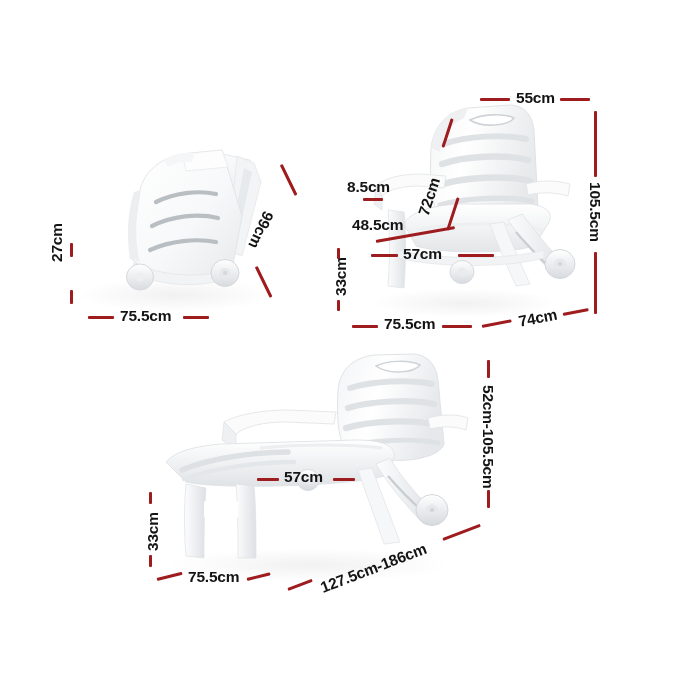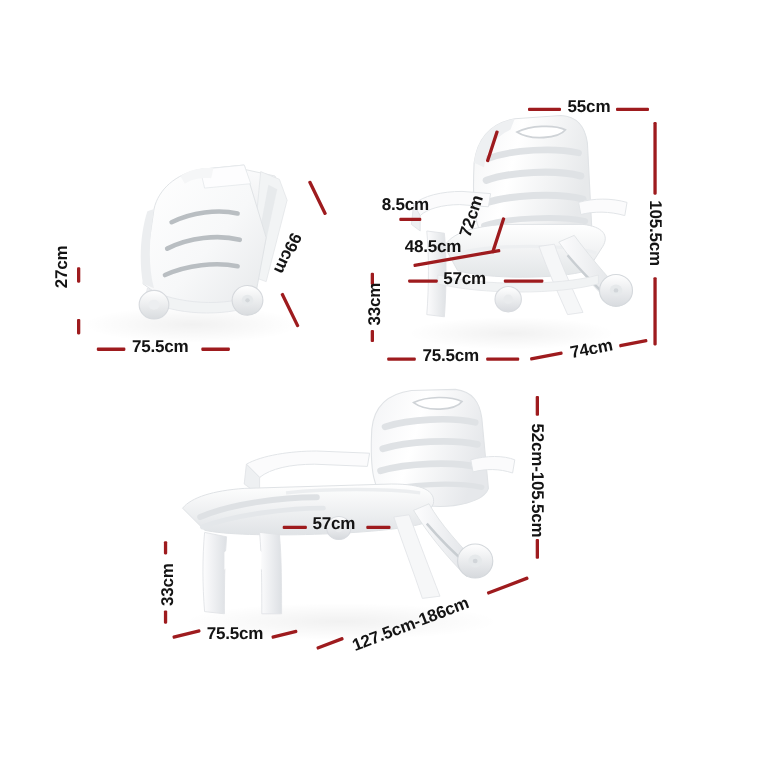--- a/index.html
+++ b/index.html
@@ -165,21 +165,21 @@
   <div class="dim-label" style="left: 516px; top: 89px; color: rgb(20, 20, 20);">55cm</div>
   <div class="tick h" style="left: 560px; top: 98px; width: 30px; background: rgb(158, 27, 30);"></div>
 
   <div class="tick h" style="left: 452px; top: 117px; width: 30px; transform: rotate(108deg); transform-origin: left center; background: rgb(158, 27, 30);"></div>
   <div class="dim-label" style="left: 432px; top: 200px; transform: rotate(-72deg); transform-origin: left bottom; color: rgb(20, 20, 20);">72cm</div>
   <div class="tick h" style="left: 458px; top: 196px; width: 34px; transform: rotate(108deg); transform-origin: left center; background: rgb(158, 27, 30);"></div>
 
   <div class="dim-label" style="left: 347px; top: 178px; color: rgb(20, 20, 20);">8.5cm</div>
   <div class="tick h" style="left: 363px; top: 198px; width: 20px; background: rgb(158, 27, 30);"></div>
 
-  <div class="dim-label" style="left: 368px; top: 216px; color: rgb(20, 20, 20);">48.5cm</div>
+  <div class="dim-label" style="left: 352px; top: 216px; color: rgb(20, 20, 20);">48.5cm</div>
   <div class="tick h" style="left: 376px; top: 240px; width: 80px; transform: rotate(-10deg); transform-origin: left center; background: rgb(158, 27, 30);"></div>
 
   <div class="tick h" style="left: 371px; top: 254px; width: 27px; background: rgb(158, 27, 30);"></div>
   <div class="dim-label" style="left: 403px; top: 245px; color: rgb(20, 20, 20);">57cm</div>
   <div class="tick h" style="left: 458px; top: 254px; width: 36px; background: rgb(158, 27, 30);"></div>
 
   <div class="tick v" style="left: 337px; top: 248px; height: 11px; background: rgb(158, 27, 30);"></div>
   <div class="dim-label" style="left: 332px; top: 296px; transform: rotate(-90deg); transform-origin: left top; color: rgb(20, 20, 20);">33cm</div>
   <div class="tick v" style="left: 337px; top: 300px; height: 11px; background: rgb(158, 27, 30);"></div>
 

